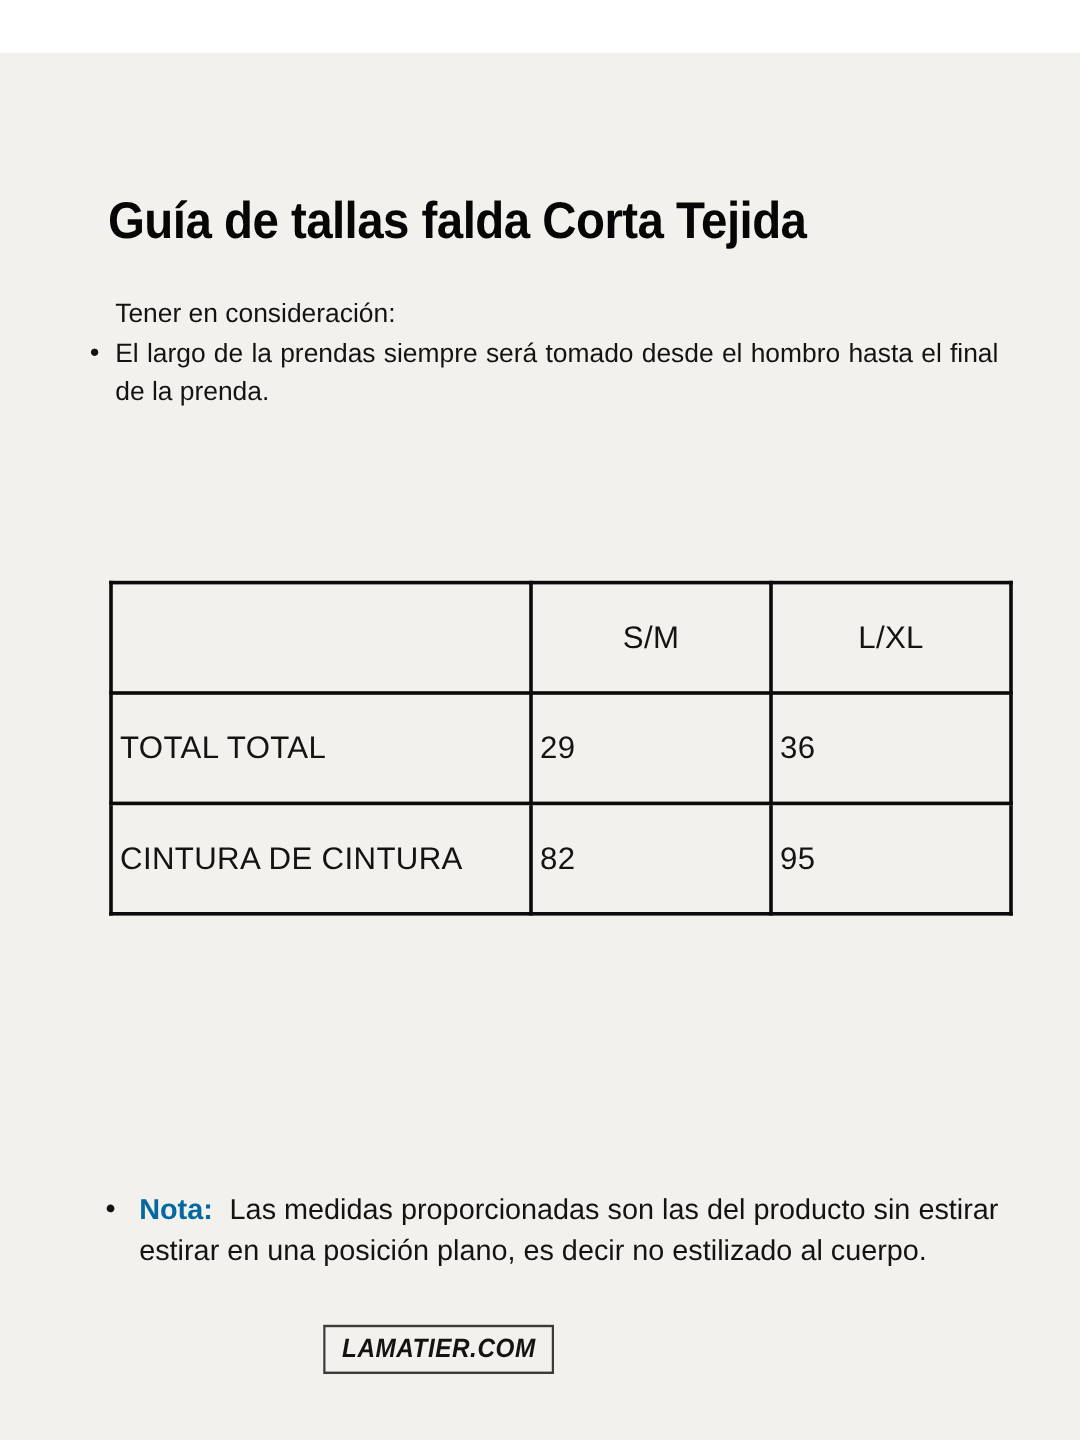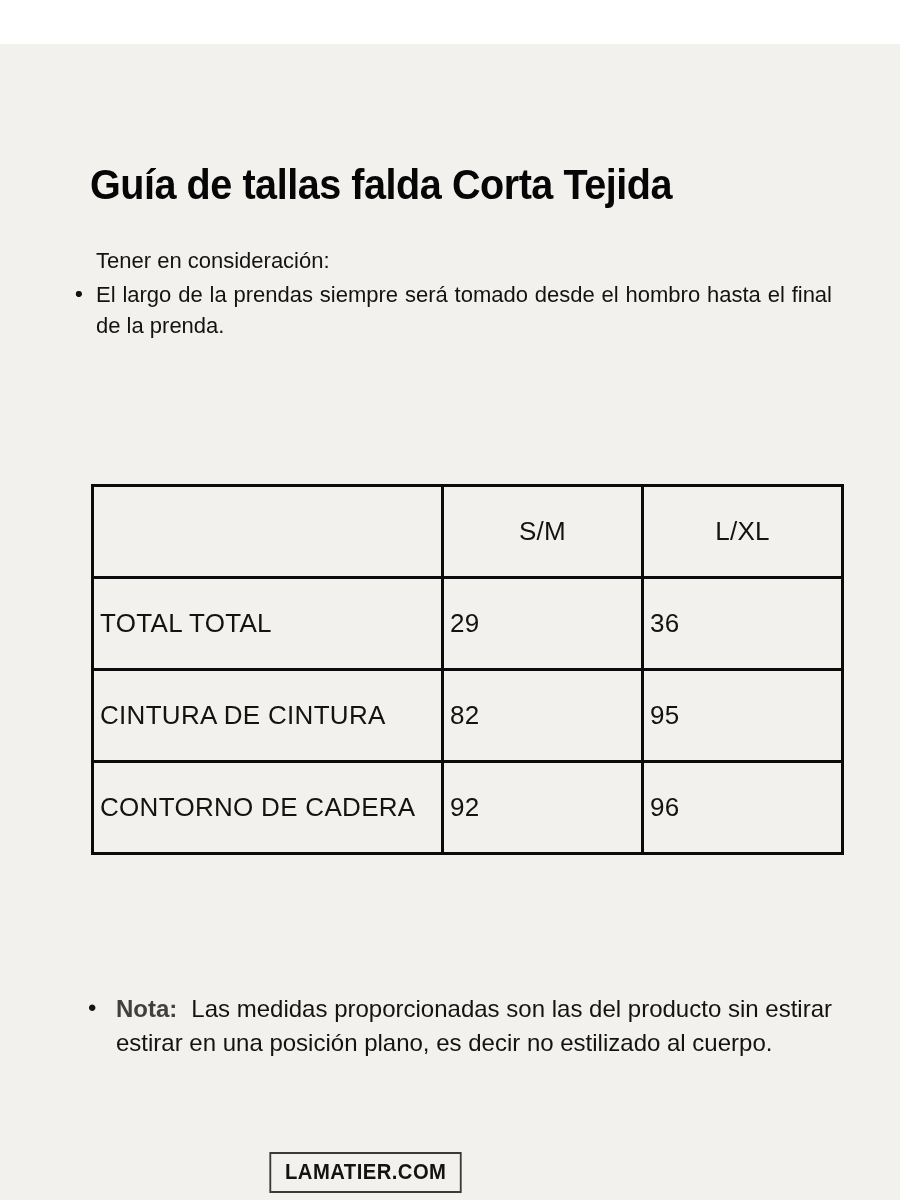--- a/index.html
+++ b/index.html
@@ -99,31 +99,32 @@
     padding-left: 28px;
     text-align: justify;
   }
   .note .bullet {
     position: absolute;
     left: 0;
     top: -1px;
   }
   .note strong {
     font-weight: bold;
-    color: #404040;
+    color: #0369a1;
     margin-right: 14px;
   }
 
   
   .footer {
     position: absolute;
     left: 0;
-    top: 1108px;
+    top: 1060px;
     width: 732px;
     text-align: center;
+    font-style: italic;
   }
   .brand-badge {
     display: inline-block;
     border: 2px solid #3a3a38;
     background: #f2f1ee;
     padding: 5px 15px 6px 15px;
     font-size: 22px;
     font-weight: bold;
     letter-spacing: 0.5px;
     color: #141312;
@@ -166,25 +167,20 @@
       <tr>
         <td>TOTAL TOTAL</td>
         <td>29</td>
         <td>36</td>
       </tr>
       <tr>
         <td>CINTURA DE CINTURA</td>
         <td>82</td>
         <td>95</td>
       </tr>
-      <tr>
-        <td>CONTORNO DE CADERA</td>
-        <td>92</td>
-        <td>96</td>
-      </tr>
     </tbody>
   </table>
 
   <div class="note">
     <p>
       <span class="bullet">•</span><strong>Nota:</strong><span>Las medidas proporcionadas son las del producto sin estirar estirar en una posición plano, es decir no estilizado al cuerpo.</span>
     </p>
   </div>
 
   <div class="footer">

